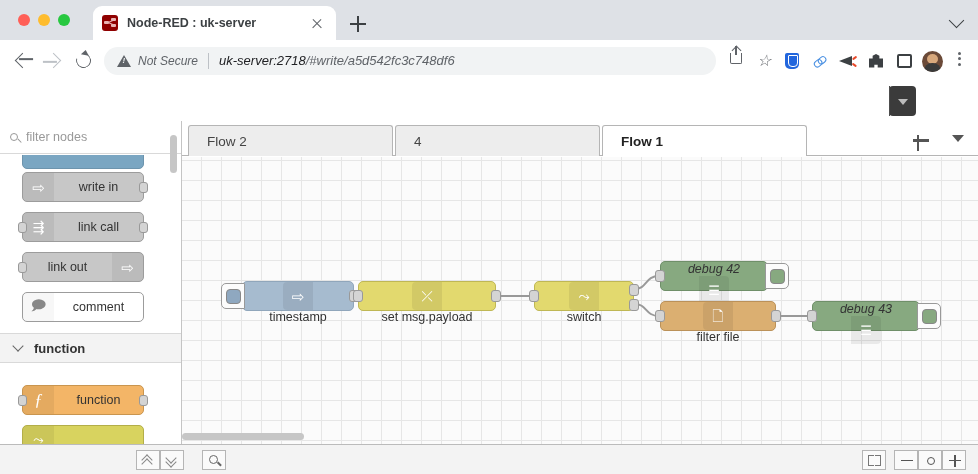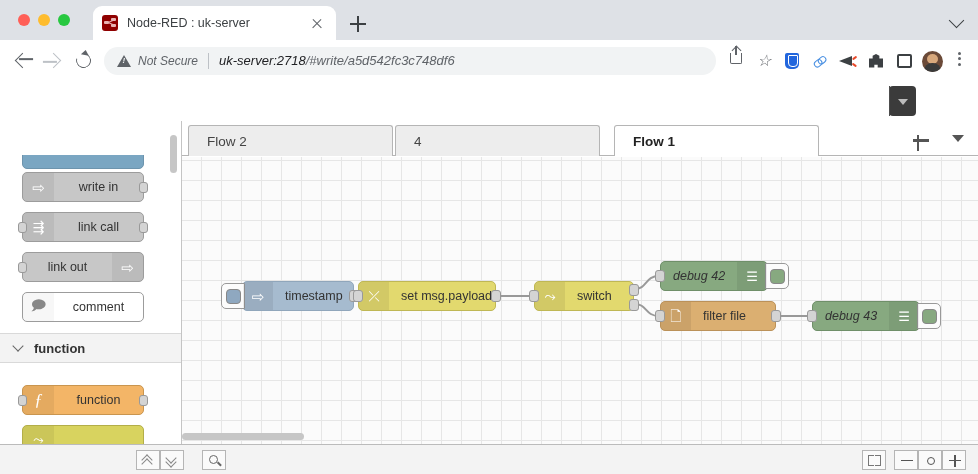--- a/index.html
+++ b/index.html
@@ -7,20 +7,21 @@
     width: 978px; height: 474px;
     font-family: "Liberation Sans", sans-serif;
     overflow: hidden; background: #fff;
   }
   #app { position: relative; width: 978px; height: 474px; }
 
   
   .browser-top {
     position: absolute; left: 0; top: 0; width: 978px; height: 40px;
     background: #dee1e6;
+    font-weight: bold;
   }
   .traffic { position: absolute; left: 18px; top: 14px; display: flex; gap: 8px; }
   .tl { width: 12px; height: 12px; border-radius: 50%; }
   .tl.red { background: #ff5f57; }
   .tl.yellow { background: #febc2e; }
   .tl.green { background: #28c840; }
 
   .tab {
     position: absolute; left: 93px; top: 6px; width: 243px; height: 34px;
     background: #fff; border-radius: 9px 9px 0 0;
@@ -333,20 +334,21 @@
       linear-gradient(to bottom, #e6e6e6 1px, transparent 1px);
     background-size: 20px 20px;
     background-position: -1px 3px;
     overflow: hidden;
   }
 
   .node {
     position: absolute; height: 30px; border-radius: 5px;
     border: 1px solid #999; display: flex; align-items: center; cursor: pointer;
     box-sizing: border-box;
+    flex-direction: column;
   }
   .n-ico {
     width: 30px; height: 100%; flex: none; border-radius: 4px 0 0 4px;
     background: rgba(0,0,0,.07); display: flex; align-items: center; justify-content: center;
     position: relative;
   }
   .n-ico.right { order: 3; border-radius: 0 4px 4px 0; background: rgba(0,0,0,.07); }
   .n-label { padding: 0 12px; font-size: 12.5px; color: #333; white-space: nowrap; }
   .n-label.italic { font-style: italic; }
   .port {
@@ -509,20 +511,24 @@
 
   <div class="hamburger">
       <i></i>
       <i></i>
       <i></i>
     </div>
 
   <div class="main">
 
     <div class="palette">
+      <div class="filter-box">
+        <div class="mag"></div>
+        <div class="filter-ph">filter nodes</div>
+      </div>
 
       <div class="pal-list">
 
         <div class="pal-node" style="top:-16px;background:#7aa6c2;border-color:#6d94ad;">
         </div>
 
         <div class="pal-node" style="top:17px;">
           <div class="pn-ico">
               <span class="ico-linkin">⇨</span>
             </div>
@@ -581,21 +587,21 @@
 
     <div class="canvas-wrap">
 
       <div class="tabbar">
         <div class="ftab" style="left:6px;width:205px;">
           <span>Flow 2</span>
         </div>
         <div class="ftab" style="left:213px;width:205px;">
           <span>4</span>
         </div>
-        <div class="ftab active" style="left:432px;width:205px;">
+        <div class="ftab active" style="left:420px;width:205px;">
           <span>Flow 1</span>
         </div>
         <div class="tab-add"></div>
         <div class="tab-menu"></div>
       </div>
 
       <div class="canvas">
 
         <svg class="wire" style="left:0;top:0;width:796px;height:287px;">
           <path d="M 173,139 C 181,139 181,139 189,139" stroke="#999" stroke-width="2" fill="none"></path>

